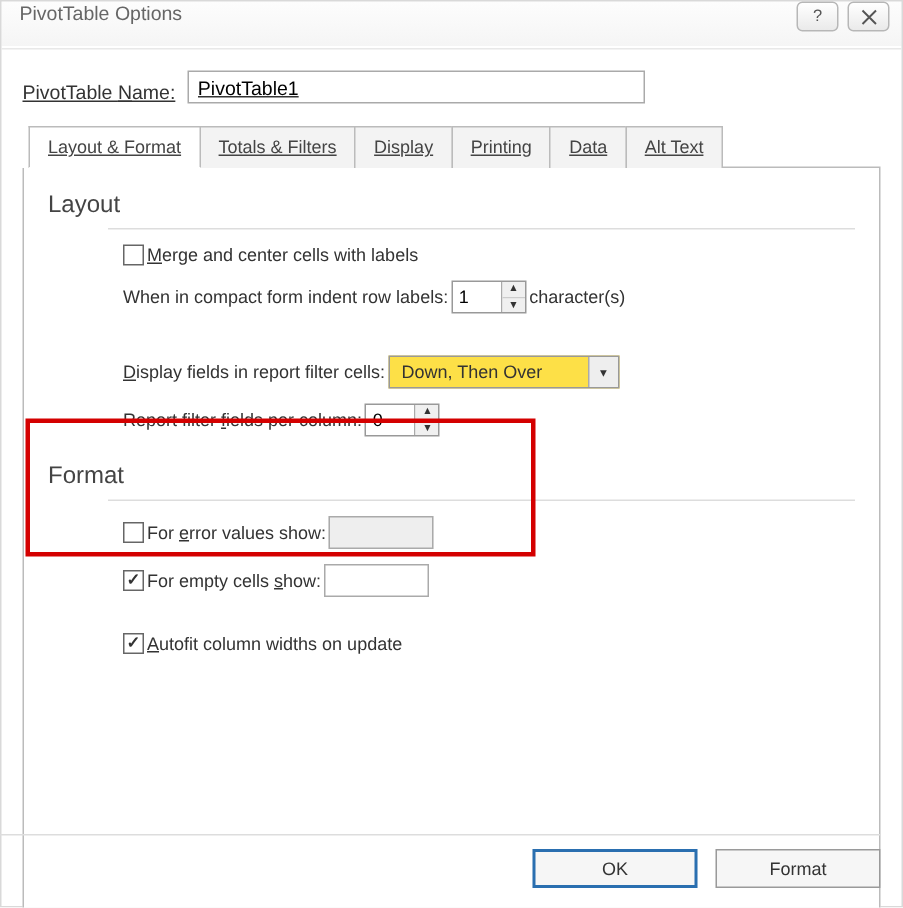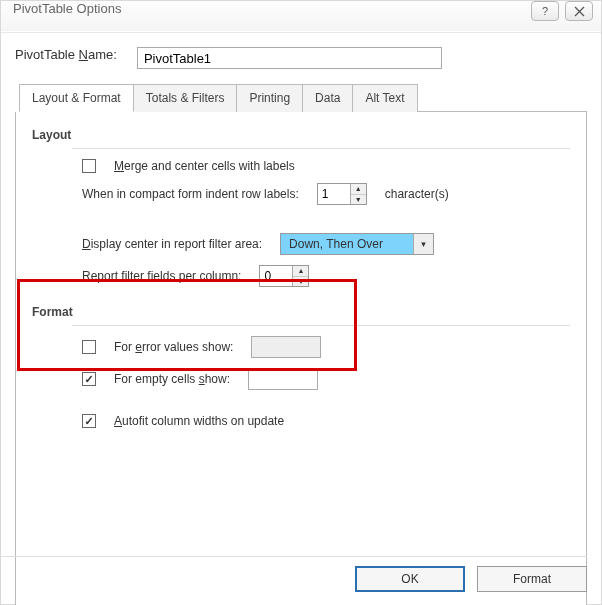--- a/index.html
+++ b/index.html
@@ -30,63 +30,63 @@
   .winbtns { display: flex; gap: 6px; }
   .winbtn {
     width: 28px; height: 20px;
     border: 1px solid #b7b7b7;
     border-radius: 4px;
     background: linear-gradient(#fff,#eaeaea);
     display: flex; align-items: center; justify-content: center;
     font-size: 11px; color: #555;
   }
   .body { padding: 14px 14px 60px 14px; }
-  .namerow { display: flex; align-items: flex-start; gap: 20px; margin-bottom: 14px; }
+  .namerow { display: flex; align-items: flex-end; gap: 8px; margin-bottom: 14px; text-decoration: underline; }
   .namerow label { color: #333; font-size: 13px; }
   .namerow label .u { text-decoration: underline; }
   .namerow input {
     flex: 0 0 305px; height: 22px; padding: 2px 6px;
     border: 1px solid #aaa; font-size: 13px;
   }
   .tabs { display: flex; border-bottom: 1px solid #bbb; margin-left: 4px; }
   .tab {
     padding: 6px 12px;
     border: 1px solid #bbb;
     border-bottom: none;
     background: #f3f3f3;
     margin-right: -1px;
     font-size: 12px;
     color: #444;
     position: relative;
     top: 1px;
+    text-decoration: underline;
   }
   .tab.active {
     background: #fff;
     border-bottom: 1px solid #fff;
     z-index: 2;
   }
   .tabpanel {
     border: 1px solid #bbb;
     border-top: none;
     padding: 14px 16px 200px 16px;
     background: #fff;
     position: relative;
   }
   .group-title {
-    font-size: 12px;
+    font-size: 16px;
     color: #444;
     margin: 2px 0 6px 0;
-    font-weight: bold;
   }
   .group-sep {
     height: 1px;
     background: #ddd;
     margin: 0 0 10px 40px;
   }
-  .row { display: flex; align-items: center; gap: 18px; margin: 6px 0 10px 14px; font-size: 12px; padding-left: 36px; }
+  .row { display: flex; align-items: center; gap: 2px; margin: 6px 0 10px 14px; font-size: 12px; padding-left: 36px; }
   .chk {
     width: 14px; height: 14px;
     border: 1px solid #666;
     display: inline-flex; align-items: center; justify-content: center;
     font-size: 11px; line-height: 1;
     background: #fff;
   }
   .chk.checked::after { content: "✓"; color: #333; font-weight: bold; }
   .u { text-decoration: underline; }
   .spin {
@@ -100,21 +100,21 @@
     width: 16px; border-left: 1px solid #aaa;
     display: flex; flex-direction: column;
   }
   .spin .arrows div {
     flex: 1; display: flex; align-items: center; justify-content: center;
     font-size: 7px; background: #f0f0f0; border-bottom: 1px solid #ccc;
   }
   .spin .arrows div:last-child { border-bottom: none; }
   .select {
     display: inline-flex; align-items: center; height: 22px;
-    border: 1px solid #999; background: #7dd3fc;
+    border: 1px solid #999; background: #fde047;
   }
   .select .val { padding: 0 8px; width: 132px; font-size: 12px; }
   .select .caret {
     width: 20px; height: 100%;
     border-left: 1px solid #aaa;
     background: #eee;
     display: flex; align-items: center; justify-content: center;
     font-size: 9px;
   }
   .txtfield {
@@ -172,20 +172,21 @@
     <div class="namerow">
       <label>
         <span>PivotTable </span><span class="u">N</span><span>ame:</span>
       </label>
       <input type="text" value="PivotTable1" style="">
     </div>
 
     <div class="tabs">
       <div class="tab active">Layout &amp; Format</div>
       <div class="tab">Totals &amp; Filters</div>
+      <div class="tab">Display</div>
       <div class="tab">Printing</div>
       <div class="tab">Data</div>
       <div class="tab">Alt Text</div>
     </div>
 
     <div class="tabpanel">
 
       <div class="group-title">Layout</div>
       <div class="group-sep"></div>
 
@@ -202,21 +203,21 @@
             <div>▲</div>
             <div>▼</div>
           </span>
         </span>
         <span>character(s)</span>
       </div>
 
       <div style="height:12px"></div>
 
       <div class="row">
-        <span><span class="u">D</span><span>isplay center in report filter area:</span></span>
+        <span><span class="u">D</span><span>isplay fields in report filter cells:</span></span>
         <span class="select">
           <span class="val">Down, Then Over</span>
           <span class="caret">▾</span>
         </span>
       </div>
 
       <div class="row">
         <span><span>Report filter </span><span class="u">f</span><span>ields per column:</span></span>
         <span class="spin">
           <input value="0" style="">

